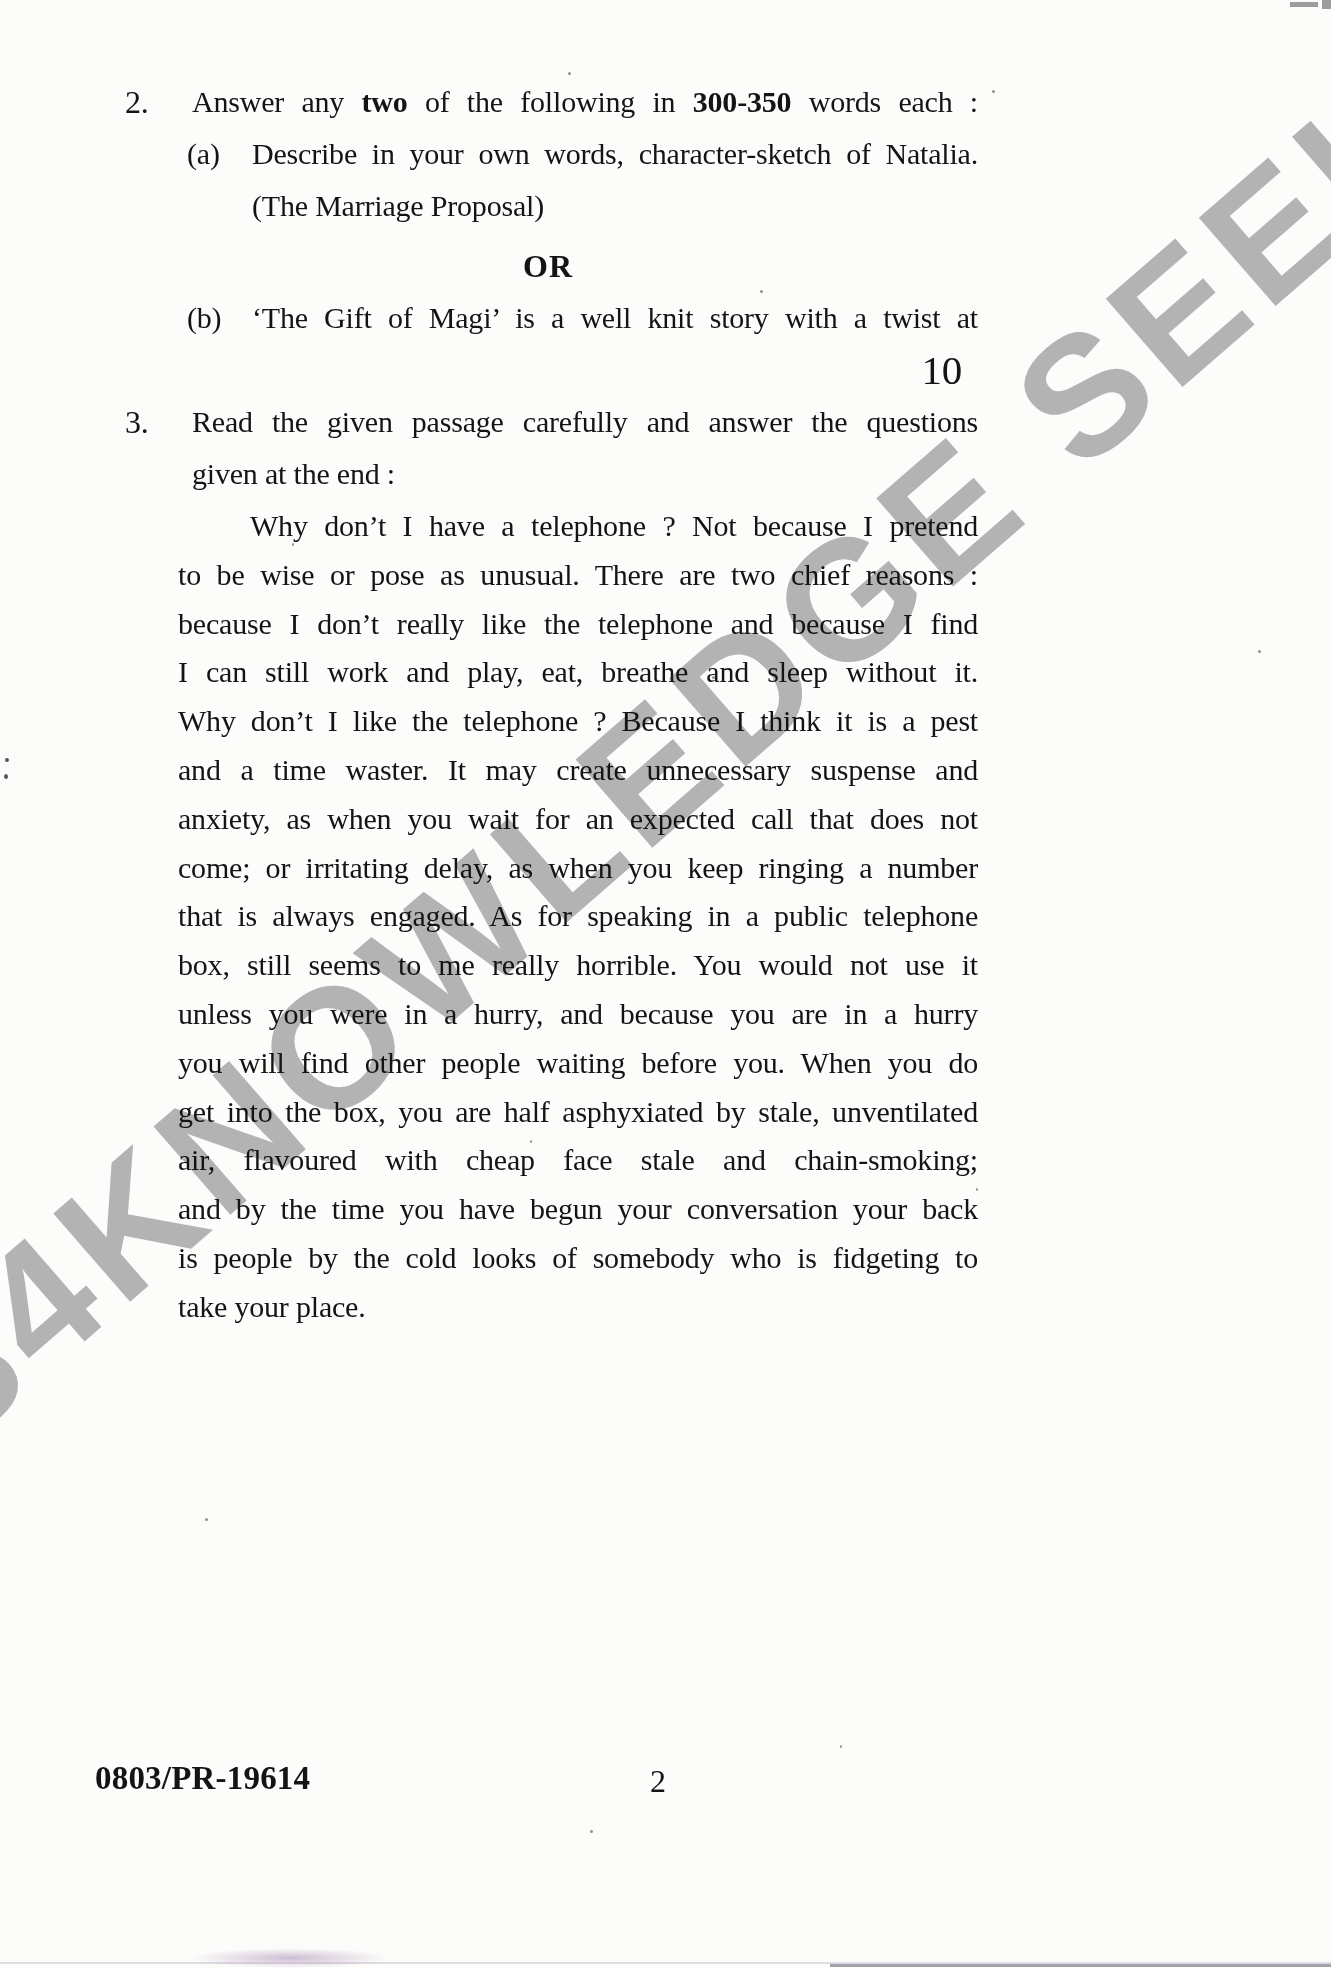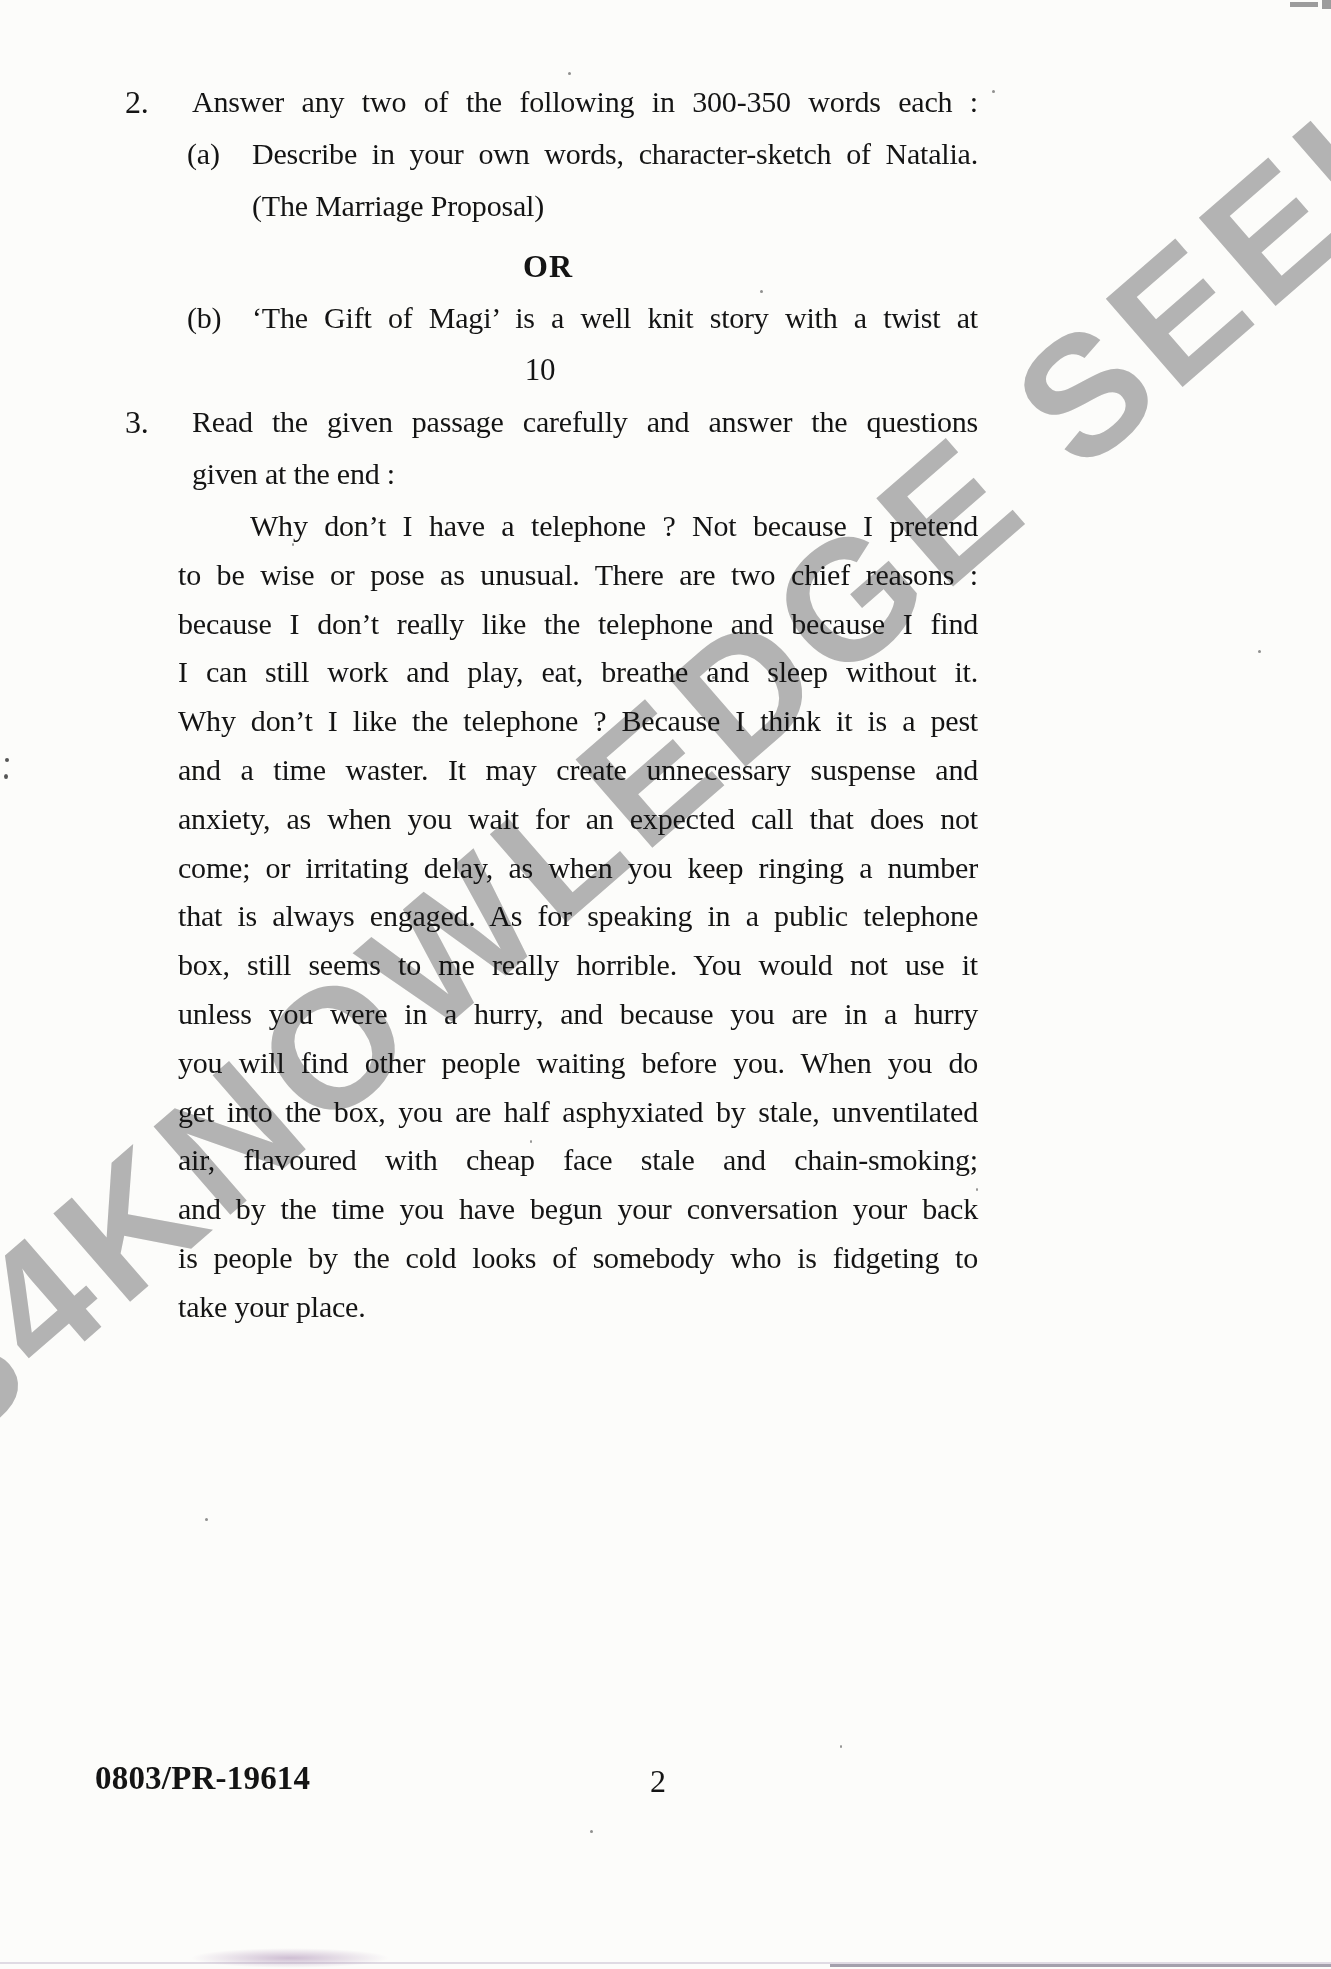--- a/index.html
+++ b/index.html
@@ -50,32 +50,32 @@
     width:65px; flex:0 0 auto;
     font-size:30px; line-height:52px;
   }
   .subbody{flex:1 1 auto; min-width:0;}
   .rightline{text-align:left; padding-right:14px; line-height:52px;}
   .orline{
     text-align:center; font-weight:bold;
     font-size:32px; line-height:52px; margin-top:8px;
     letter-spacing:1px;
   }
-  .marksline{text-align:center; padding-right:16px; line-height:52px; font-size:31px;}
+  .marksline{text-align:right; padding-right:16px; line-height:52px; font-size:41px;}
   .passage{
     margin-left:60px; margin-top:2px;
     width:800px;
     line-height:48.8px;
     font-size:30px;
     font-family:Liberation Serif, serif;
   }
   .passage .pline{text-align:justify; text-align-last:justify;}
   .passage .pline.first{text-indent:72px;}
   .passage .pline.last{text-align-last:left;}
-  b{font-weight:normal;}
+  b{font-weight:bold;}
   
   .footer-code{
     position:absolute; left:95px; top:1760px;
     font-weight:bold; font-size:33px; letter-spacing:0.2px; z-index:2;
   }
   .page-number{
     position:absolute; left:650px; top:1763px;
     font-size:32px; z-index:2;
   }
   

